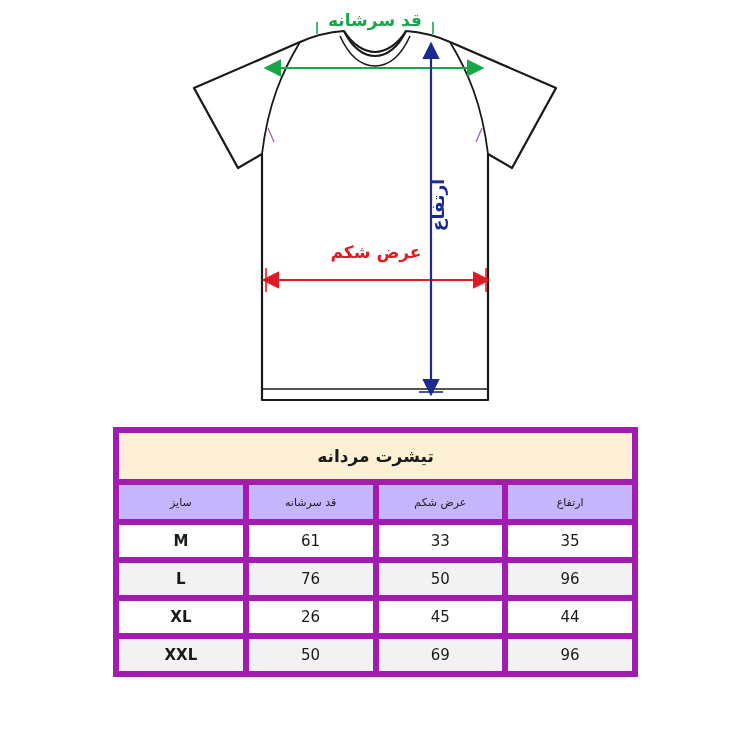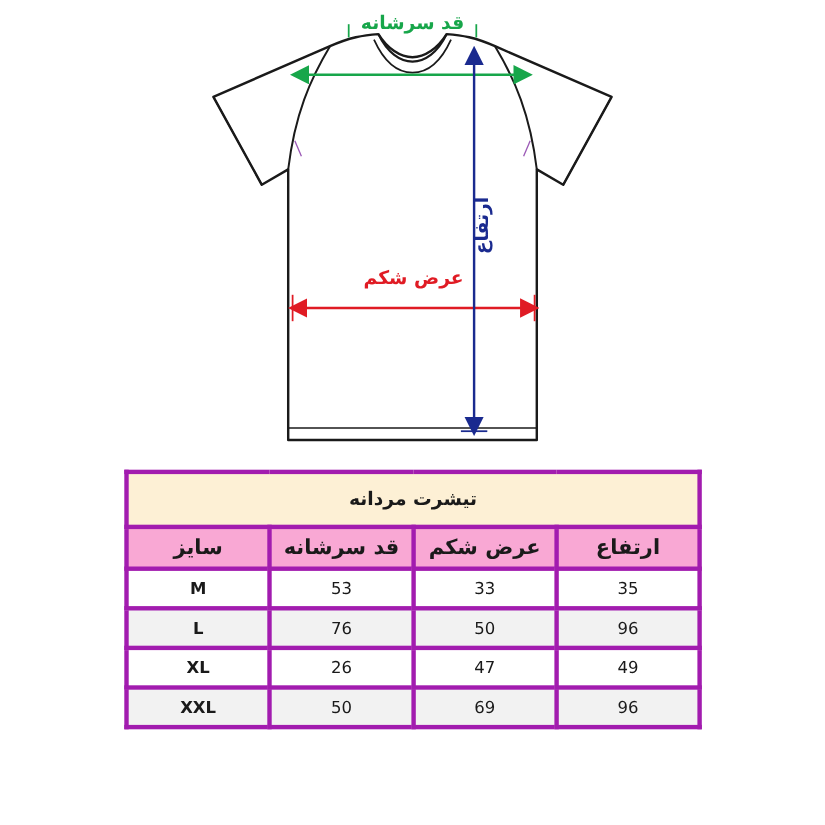--- a/index.html
+++ b/index.html
@@ -36,36 +36,36 @@
   #size-table {
     position: absolute;
     left: 113px;
     top: 427px;
     width: 525px;
     border-collapse: collapse;
     table-layout: fixed;
     direction: rtl;
   }
   #size-table td, #size-table th {
-    border: 4px solid #a21caf;
+    border: 6px solid #a21caf;
     text-align: center;
     font-family: "DejaVu Sans", sans-serif;
     color: #1a1a1a;
   }
   #size-table .title-cell {
     background: #fdf0d5;
     font-size: 17px;
     font-weight: bold;
     height: 46px;
     padding: 0;
   }
   #size-table thead th {
-    background: #f9a8d4;
-    font-size: 19px;
-    font-weight: bold;
+    background: #c4b5fd;
+    font-size: 11px;
+    font-weight: normal;
     height: 34px;
     padding: 0;
   }
   #size-table tbody td {
     font-size: 15px;
     height: 32px;
     padding: 0;
     background: #ffffff;
   }
   #size-table tbody tr.alt td {
@@ -163,32 +163,32 @@
         <th>ارتفاع</th>
         <th>عرض شکم</th>
         <th>قد سرشانه</th>
         <th>سایز</th>
       </tr>
     </thead>
     <tbody>
       <tr>
         <td>35</td>
         <td>33</td>
-        <td>53</td>
+        <td>61</td>
         <td class="size-col">M</td>
       </tr>
       <tr class="alt">
         <td>96</td>
         <td>50</td>
         <td>76</td>
         <td class="size-col">L</td>
       </tr>
       <tr>
-        <td>49</td>
-        <td>47</td>
+        <td>44</td>
+        <td>45</td>
         <td>26</td>
         <td class="size-col">XL</td>
       </tr>
       <tr class="alt">
         <td>96</td>
         <td>69</td>
         <td>50</td>
         <td class="size-col">XXL</td>
       </tr>
     </tbody>

